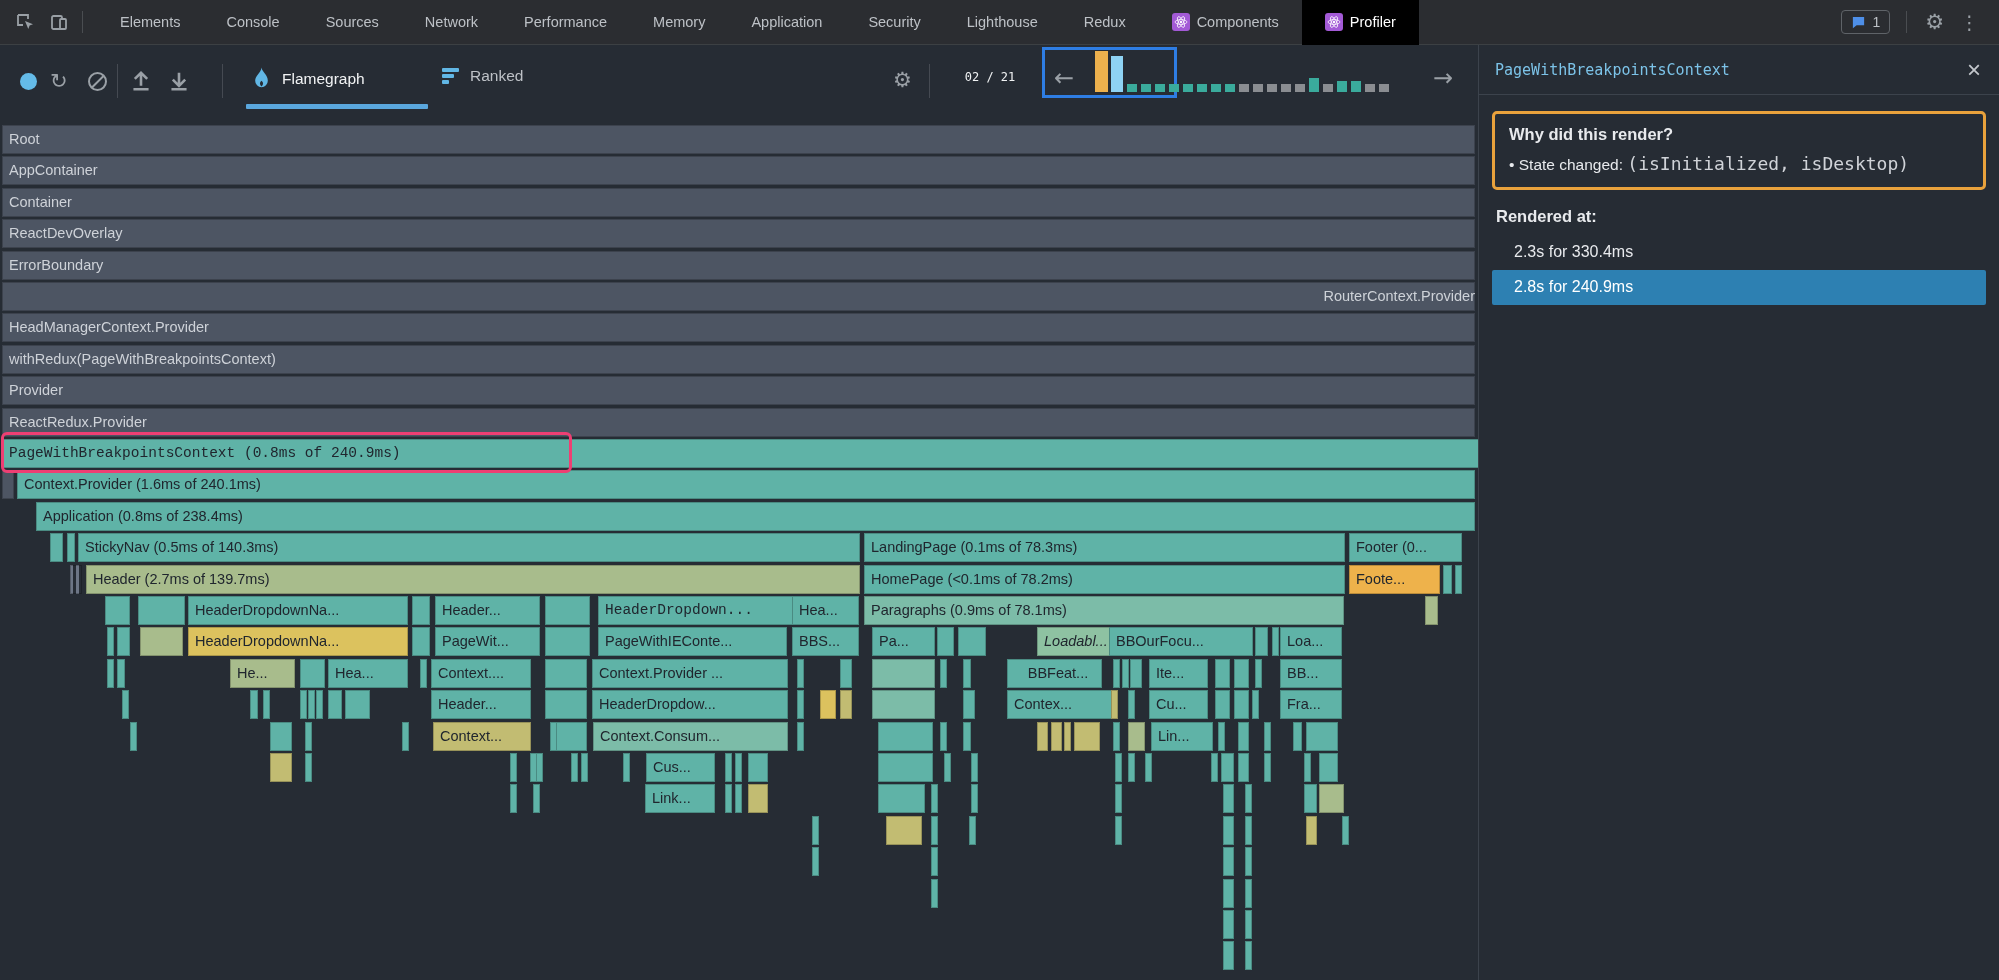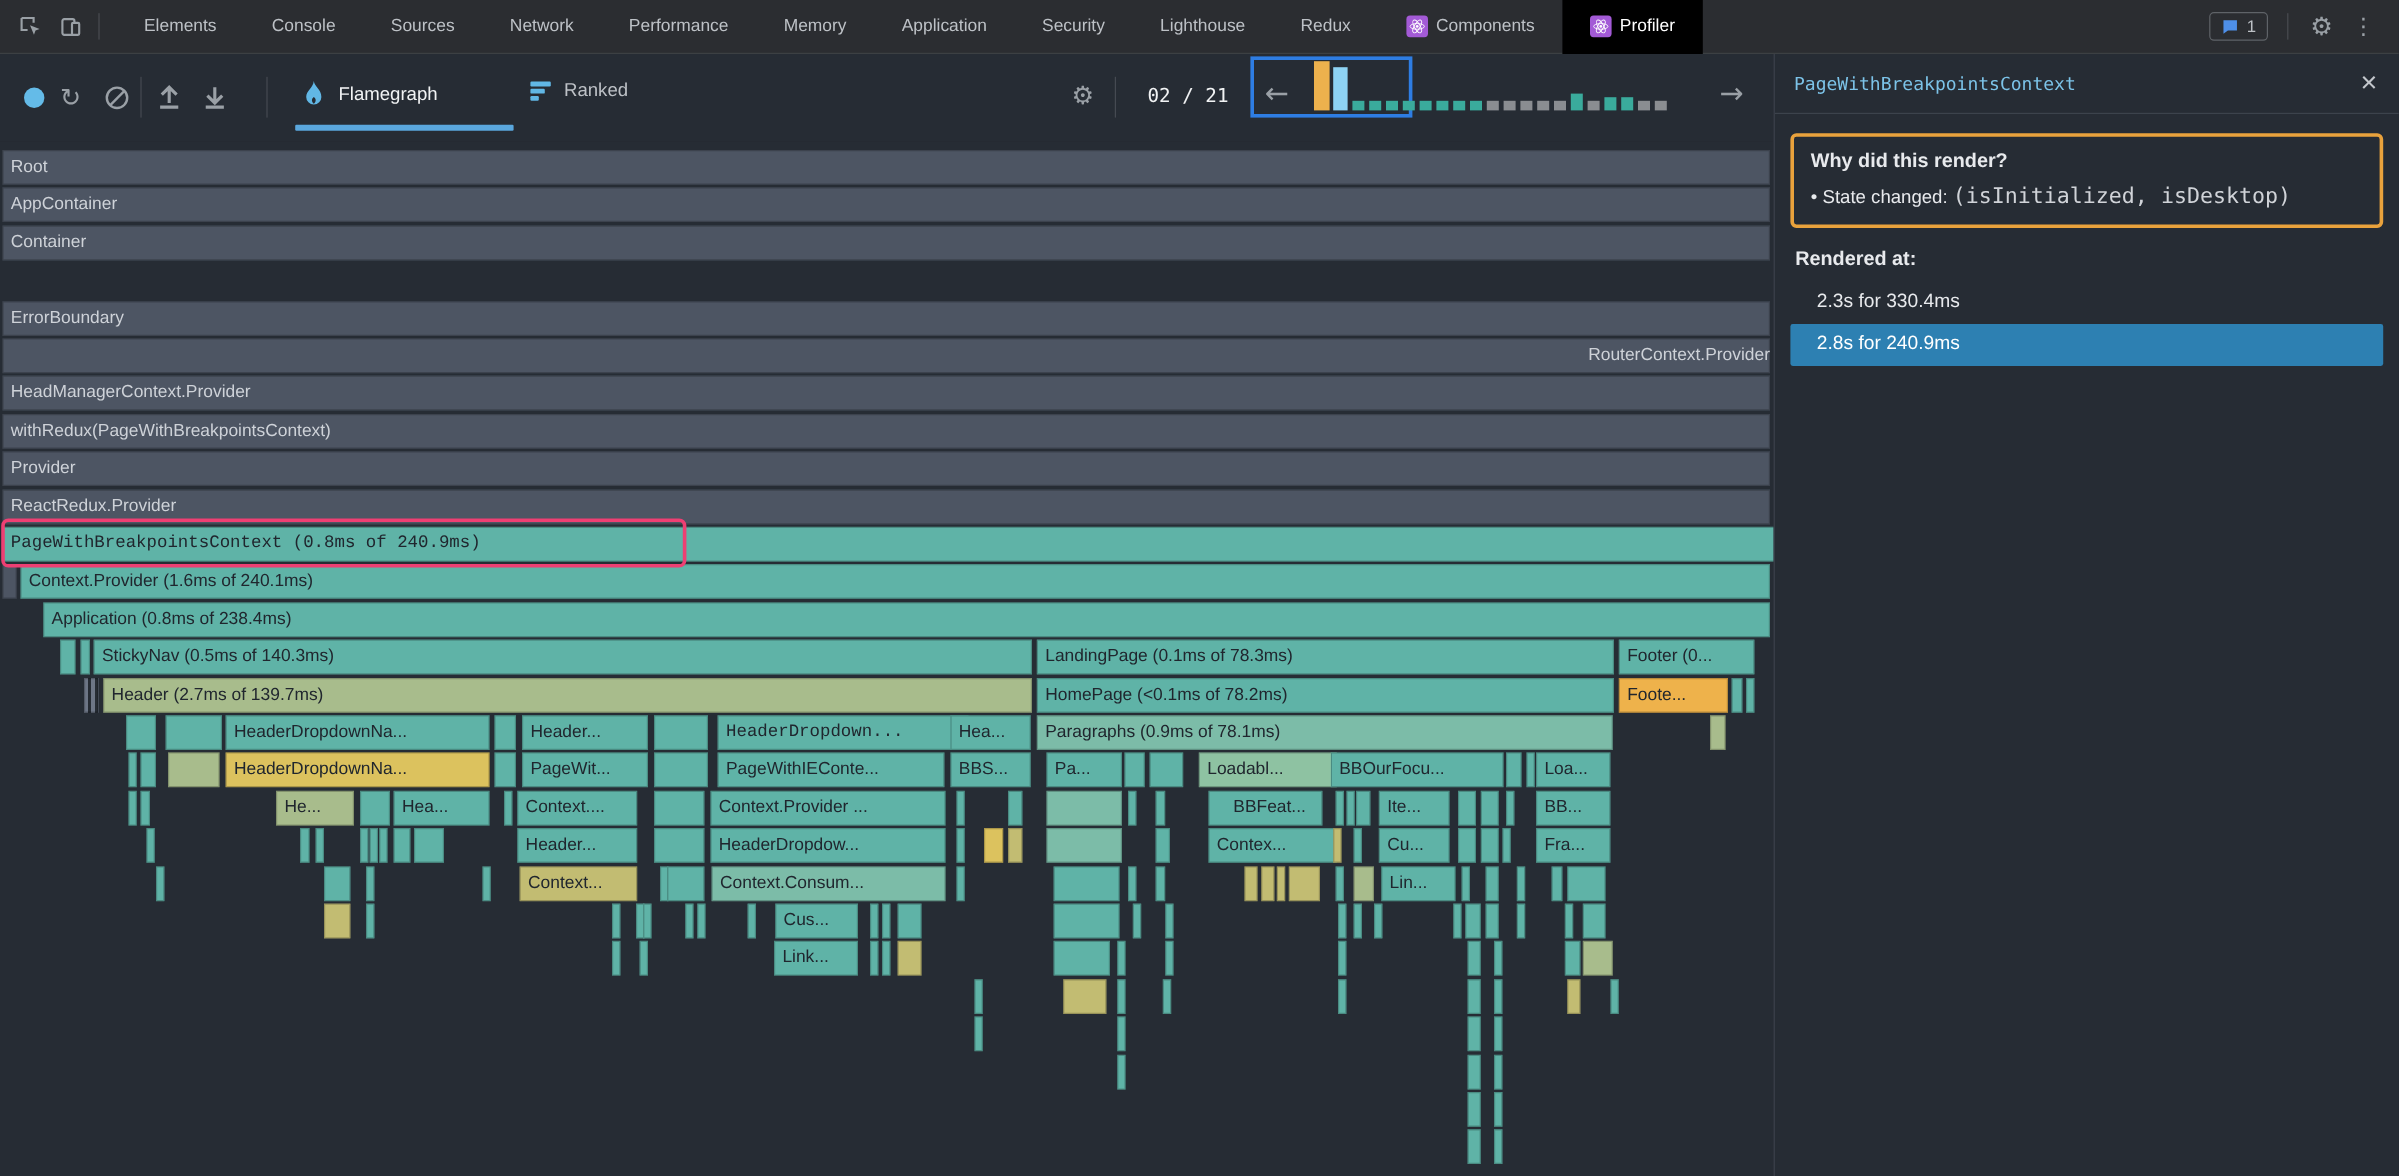--- a/index.html
+++ b/index.html
@@ -42,21 +42,21 @@
     background:#9aa0a6; transform:rotate(-45deg); }
   .t-sep { width:1px; height:34px; background:#454a52; top:19px; }
   .flame-tab { left:252px; top:22px; display:flex; align-items:center; gap:11px;
     color:#f1f3f4; font-size:15.5px; cursor:pointer; }
   .ranked-tab { left:442px; top:22px; display:flex; align-items:center; gap:11px;
     color:#bdc1c6; font-size:15.5px; cursor:pointer; }
   .tab-underline { left:246px; top:59px; width:182px; height:5px; background:#5aa7dd; border-radius:1px; }
   .ranked-glyph { display:inline-block; }
   .ranked-glyph div { height:3.5px; background:#61b7e5; margin-bottom:2.5px; border-radius:1px; }
   .counter { left:943px; top:25px; width:94px; text-align:center; color:#f1f3f4;
-    font-family:"DejaVu Sans Mono", monospace; font-size:16px; }
+    font-family:"DejaVu Sans Mono", monospace; font-size:12px; }
   .sel-box { left:1042px; top:2px; width:135px; height:51px; border:3px solid #2e7de3; z-index:3; }
   .nav-arrow { color:#9aa0a6; font-size:24px; cursor:pointer;
     font-family:"DejaVu Sans", sans-serif; }
   .arrow-left { left:1054px; top:19px; z-index:4; }
   .arrow-right { left:1433px; top:19px; }
   .commit-bar { position:absolute; cursor:pointer; }
 
   
   .flame { position:absolute; left:0; top:118px; width:1478px; height:862px; background:#262c34; }
   .frow { position:absolute; left:0; width:1478px; height:29px; }
@@ -242,20 +242,23 @@
   <div class="hl-pink"></div>
 <div class="frow" style="top: 7px;">
       <div class="fbar c-gray" style="left: 2px; width: 1473px; background: rgb(77, 85, 99);">Root</div>
     </div>
     <div class="frow" style="top: 38.4px;">
       <div class="fbar c-gray" style="left: 2px; width: 1473px; background: rgb(77, 85, 99);">AppContainer</div>
     </div>
     <div class="frow" style="top: 69.8px;">
       <div class="fbar c-gray" style="left: 2px; width: 1473px; background: rgb(77, 85, 99);">Container</div>
     </div>
+    <div class="frow" style="top: 101.2px;">
+      <div class="fbar c-gray" style="left: 2px; width: 1473px; background: rgb(77, 85, 99);">ReactDevOverlay</div>
+    </div>
     <div class="frow" style="top: 132.6px;">
       <div class="fbar c-gray" style="left: 2px; width: 1473px; background: rgb(77, 85, 99);">ErrorBoundary</div>
     </div>
     <div class="frow" style="top: 164px; text-align: right;">
       <div class="fbar c-gray" style="left: 2px; width: 1473px; background: rgb(77, 85, 99);">RouterContext.Provider</div>
     </div>
     <div class="frow" style="top: 195.4px;">
       <div class="fbar c-gray" style="left: 2px; width: 1473px; background: rgb(77, 85, 99);">HeadManagerContext.Provider</div>
     </div>
     <div class="frow" style="top: 226.8px;">
@@ -310,21 +313,21 @@
       <div class="fbar" style="left: 140px; width: 43px; background: rgb(168, 188, 140);"></div>
       <div class="fbar" style="left: 188px; width: 220px; background: rgb(220, 194, 94);">HeaderDropdownNa...</div>
       <div class="fbar" style="left: 412px; width: 18px; background: rgb(95, 179, 167);"></div>
       <div class="fbar" style="left: 435px; width: 105px; background: rgb(95, 179, 167);">PageWit...</div>
       <div class="fbar" style="left: 545px; width: 45px; background: rgb(95, 179, 167);"></div>
       <div class="fbar" style="left: 598px; width: 189px; background: rgb(95, 179, 167);">PageWithIEConte...</div>
       <div class="fbar" style="left: 792px; width: 67px; background: rgb(95, 179, 167);">BBS...</div>
       <div class="fbar" style="left: 872px; width: 63px; background: rgb(95, 179, 167);">Pa...</div>
       <div class="fbar" style="left: 937px; width: 17px; background: rgb(95, 179, 167);"></div>
       <div class="fbar" style="left: 958px; width: 28px; background: rgb(95, 179, 167);"></div>
-      <div class="fbar" style="left: 999px; width: 115px; background: rgb(142, 194, 162);">Loadabl...</div>
+      <div class="fbar" style="left: 1037px; width: 115px; background: rgb(142, 194, 162); font-style: italic;">Loadabl...</div>
       <div class="fbar" style="left: 1109px; width: 144px; background: rgb(95, 179, 167);">BBOurFocu...</div>
       <div class="fbar" style="left: 1255px; width: 13px; background: rgb(95, 179, 167);"></div>
       <div class="fbar" style="left: 1272px; width: 4px; background: rgb(95, 179, 167);"></div>
       <div class="fbar" style="left: 1280px; width: 62px; background: rgb(95, 179, 167);">Loa...</div>
     </div>
     <div class="frow" style="top: 540.8px;">
       <div class="fbar" style="left: 107px; width: 5px; background: rgb(95, 179, 167);"></div>
       <div class="fbar" style="left: 117px; width: 8px; background: rgb(95, 179, 167);"></div>
       <div class="fbar" style="left: 230px; width: 65px; background: rgb(168, 188, 140);">He...</div>
       <div class="fbar" style="left: 300px; width: 25px; background: rgb(95, 179, 167);"></div>

